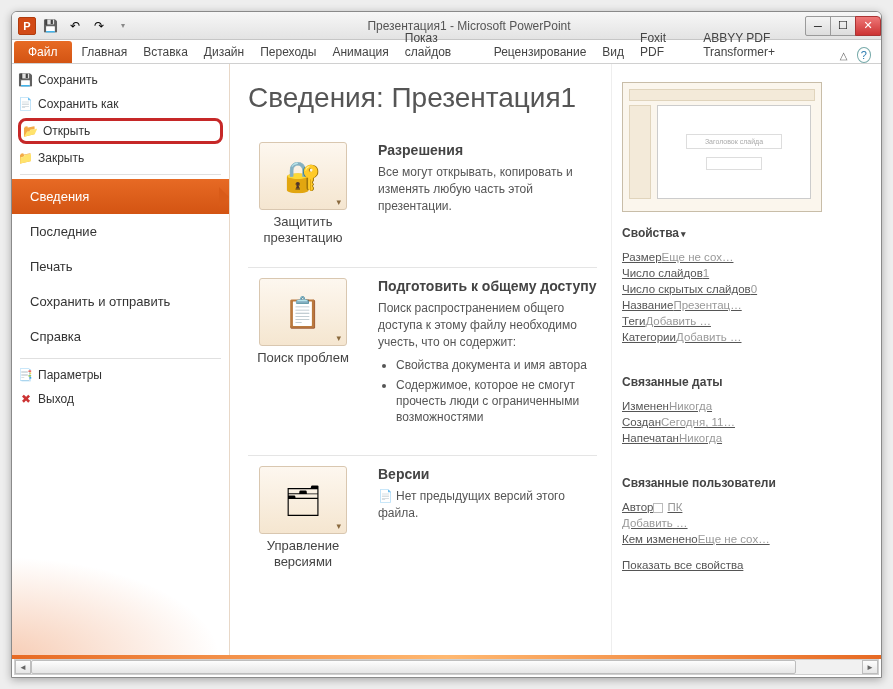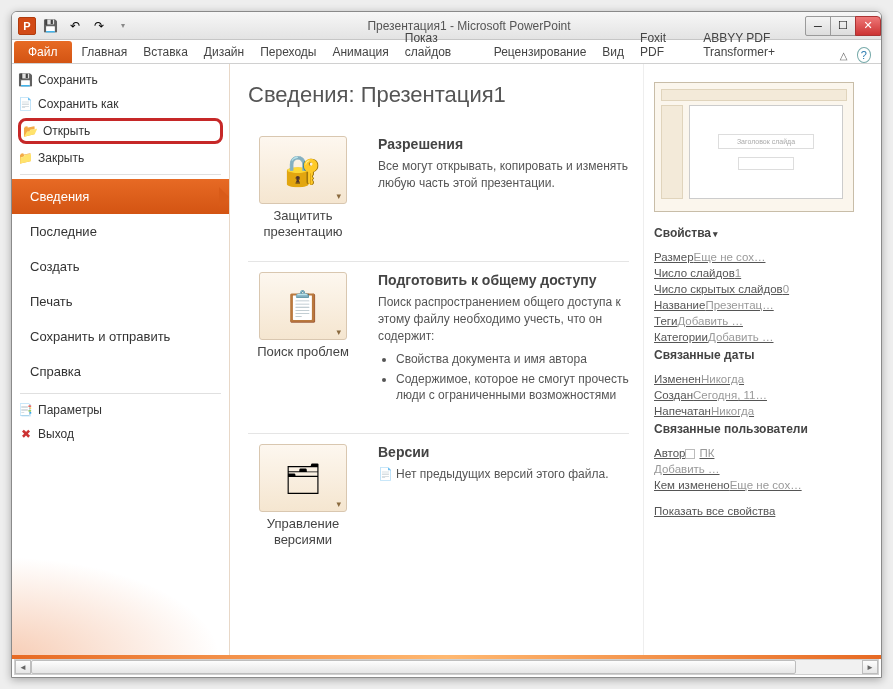--- a/index.html
+++ b/index.html
@@ -28,45 +28,45 @@
 .nav-item { display:flex; align-items:center; padding:5px 8px 5px 26px; font-size:12px; color:#333; cursor:pointer; position:relative; }
 .nav-item .nav-icon { position:absolute; left:6px; width:16px; height:16px; display:flex; align-items:center; justify-content:center; font-size:12px; }
 .nav-item.large { padding:10px 8px 10px 18px; font-size:13px; }
 .nav-sep { height:1px; background:#e0e0e0; margin:4px 8px; }
 .nav-item.selected { background:linear-gradient(#e76a24,#d35413); color:#fff; }
 .nav-item.selected::after { content:""; position:absolute; right:-10px; top:50%; margin-top:-10px; border:10px solid transparent; border-left-color:#d95b18; }
 .nav-item.highlighted { border:3px solid #c62828; border-radius:8px; margin:2px 6px; padding:3px 6px 3px 22px; }
 .nav-item.highlighted .nav-icon { left:2px; }
 
 .main { flex:1; padding:18px 14px 0 18px; overflow:hidden; position:relative; }
-.main h1 { font-size:22px; color:#555; font-weight:normal; margin-bottom:18px; }
+.main h1 { font-size:28px; color:#555; font-weight:normal; margin-bottom:18px; }
 .section { display:flex; gap:20px; padding:10px 0 22px; border-bottom:1px solid #e5e5e5; }
 .section:last-of-type { border-bottom:none; }
 .big-btn { width:110px; text-align:center; }
 .big-btn-frame { width:88px; height:68px; margin:0 auto 4px; border:1px solid #d9c7b0; border-radius:3px; background:linear-gradient(#fdf7ef,#f5e6d0); display:flex; align-items:center; justify-content:center; font-size:30px; position:relative; }
 .big-btn-frame::after { content:"▾"; position:absolute; right:5px; bottom:2px; font-size:9px; color:#8a6a3e; }
 .big-btn-label { font-size:13px; color:#444; line-height:1.2; }
 .sect-body { flex:1; font-size:12px; color:#555; }
 .sect-body h3 { font-size:14px; color:#444; font-weight:600; margin-bottom:6px; }
 .sect-body p { line-height:1.4; }
 .sect-body ul { margin:6px 0 8px 18px; }
 .sect-body ul li { margin-bottom:4px; line-height:1.35; }
 .ver-icon { display:inline-block; width:14px; margin-right:4px; }
 
-.rightpane { width:238px; padding:18px 14px 0 10px; font-size:11.5px; color:#555; border-left:1px solid #eee;}
+.rightpane { width:270px; padding:18px 14px 0 10px; font-size:11.5px; color:#555; border-left:1px solid #eee;}
 .thumb { width:200px; height:130px; border:1px solid #c8bda8; margin-bottom:14px; background:#fbf6ed; position:relative; padding:6px;}
 .thumb-inner { position:absolute; left:34px; top:22px; right:10px; bottom:12px; background:#fff; border:1px solid #ccc; display:flex; flex-direction:column; align-items:center; justify-content:center; gap:8px;}
 .thumb-title { font-size:7px; border:1px solid #ddd; padding:3px 18px; color:#aaa;}
 .thumb-side { position:absolute; left:6px; top:22px; width:22px; bottom:12px; background:#f3ead9; border:1px solid #e0d4bc;}
 .thumb-top { position:absolute; left:6px; right:6px; top:6px; height:12px; background:#f3ead9; border:1px solid #e0d4bc;}
 .prop-head { font-size:12px; color:#444; padding-bottom:3px; margin-bottom:6px; font-weight:600;}
 .prop-head .dd { font-size:9px; margin-left:2px;}
 .prop-row { display:flex; padding:2px 0;text-decoration:underline; }
 .prop-val { color:#999; }
-.prop-group { margin-top:3px; }
+.prop-group { margin-top:30px; }
 .show-all { color:#555; text-decoration:underline; margin-top:12px; display:inline-block; cursor:pointer;}
 .pk-box { display:inline-block; width:10px; height:10px; border:1px solid #bbb; margin-right:4px; vertical-align:middle;}
 
 .scroll-h { position:absolute; left:2px; right:2px; bottom:2px; height:16px; background:#f1f1f1; border:1px solid #d0d0d0; display:flex; align-items:center; }
 .sc-btn { width:16px; height:14px; background:linear-gradient(#fdfdfd,#e6e6e6); border:1px solid #bdbdbd; display:flex; align-items:center; justify-content:center; font-size:8px; color:#666; }
 .sc-track { flex:1; height:14px; position:relative; }
 .sc-thumb { position:absolute; left:0; top:0; bottom:0; width:92%; background:linear-gradient(#fdfdfd,#e6e6e6); border:1px solid #bdbdbd; border-radius:2px; }
 </style>
 </head>
 <body>
@@ -124,23 +124,20 @@
           <span>Закрыть</span>
         </div>
       <div class="nav-sep"></div>
       <div class="nav-item large selected">
           <span>Сведения</span>
         </div>
       <div class="nav-item large">
           <span>Последние</span>
         </div>
       <div class="nav-item large">
-          <span>Создать</span>
-        </div>
-      <div class="nav-item large">
           <span>Печать</span>
         </div>
       <div class="nav-item large">
           <span>Сохранить и отправить</span>
         </div>
       <div class="nav-item large">
           <span>Справка</span>
         </div>
       <div class="nav-sep"></div>
       <div class="nav-item">

